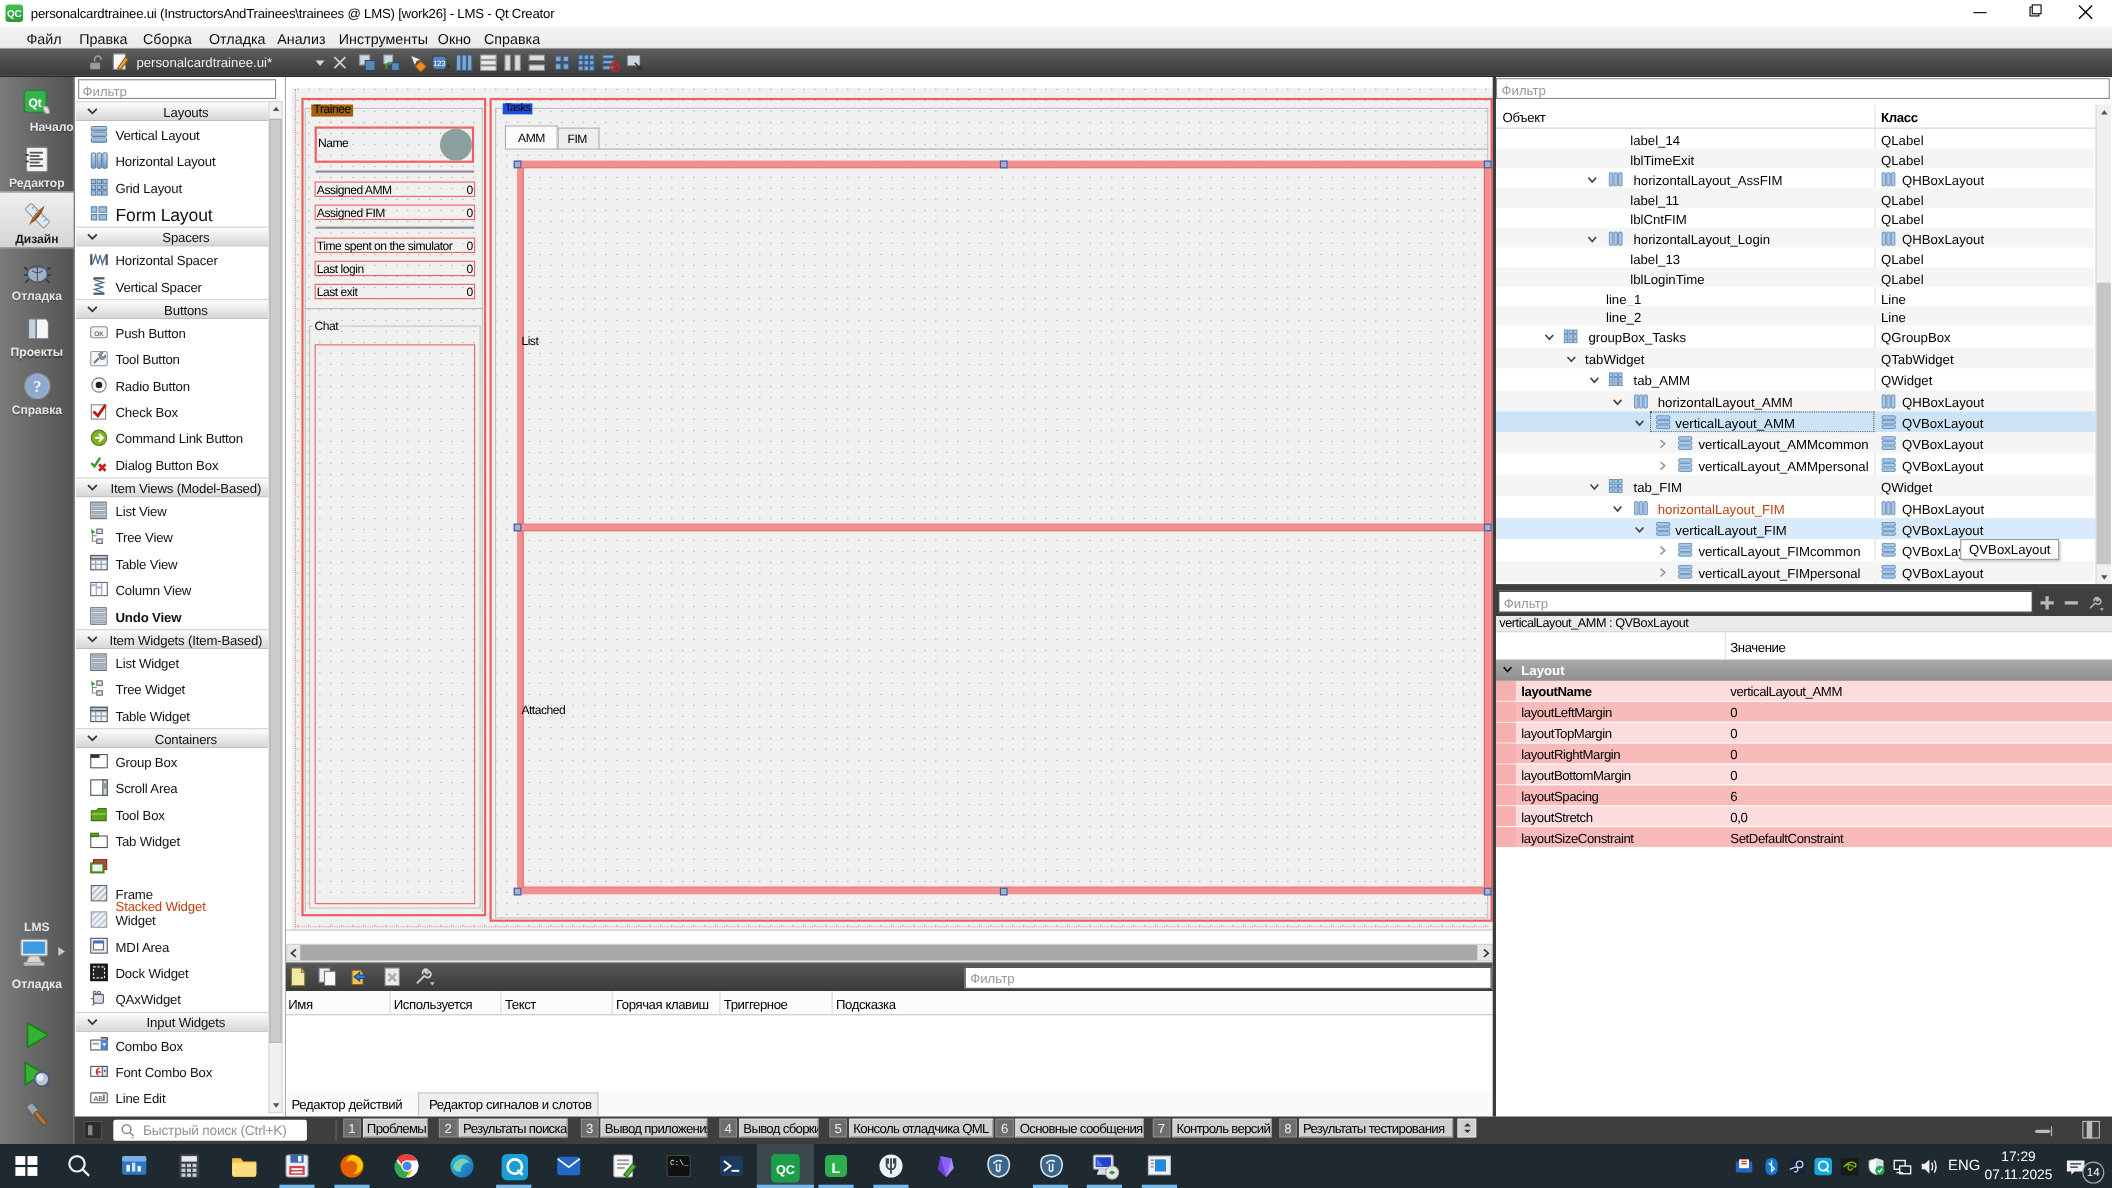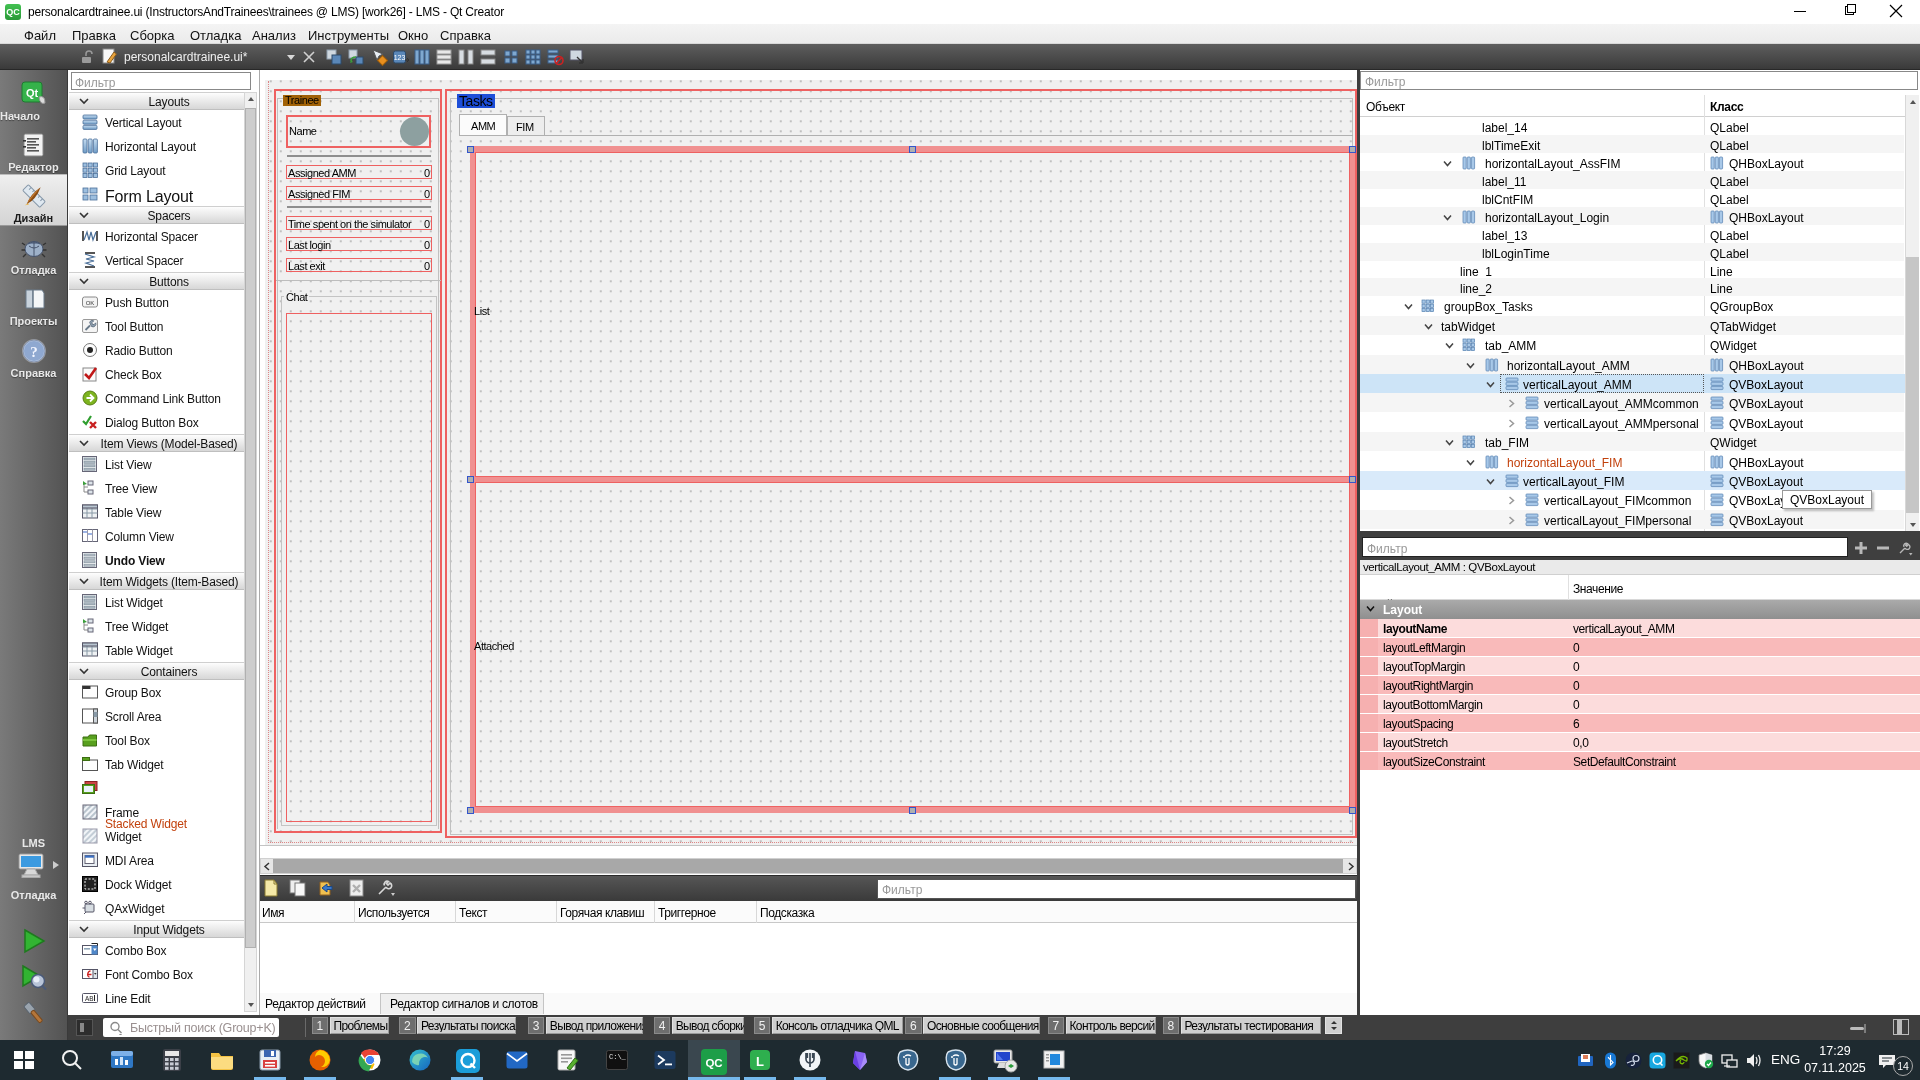--- a/index.html
+++ b/index.html
@@ -142,21 +142,21 @@
     </svg>
   </div>
 <div style="left:0px;top:70px;width:68px;height:970px;background:linear-gradient(90deg,#7a7a7a,#535353);border-right:1px solid #3a3a3a;"></div>
 <div style="left:19px;top:79px;width:30px;height:30px;">
     <svg width="30" height="30" viewBox="0 0 30 30">
       <rect x="3" y="3" width="20" height="20" rx="3" fill="#35b24a" stroke="#1e7a30"></rect>
       <text x="13" y="18" font-size="11" font-weight="bold" text-anchor="middle" fill="#fff" font-family="Liberation Sans">Qt</text>
       <path d="M20 18 q6 -2 6 6 q-5 2 -6 -6" fill="#dcdcdc" stroke="#9a9a9a"></path>
     </svg>
   </div>
-<div class="t" style="left:0;top:111px;width:67px;text-align:left;font-size:11px;font-weight:bold;color:#e8e8e8;text-shadow:0 1px 1px rgba(0,0,0,0.4);">Начало</div>
+<div class="t" style="left:0;top:111px;width:67px;text-align:right;font-size:11px;font-weight:bold;color:#e8e8e8;text-shadow:0 1px 1px rgba(0,0,0,0.4);">Начало</div>
 <div style="left:19px;top:130px;width:30px;height:30px;">
     <svg width="30" height="30" viewBox="0 0 30 30">
       <rect x="5" y="4" width="19" height="22" rx="1.5" fill="#f2f2f2" stroke="#888"></rect>
       <rect x="8" y="8" width="12" height="1.6" fill="#555"></rect>
       <rect x="8" y="11" width="9" height="1.6" fill="#555"></rect>
       <rect x="8" y="14" width="12" height="1.6" fill="#555"></rect>
       <rect x="8" y="17" width="9" height="1.6" fill="#555"></rect>
       <rect x="8" y="20" width="12" height="1.6" fill="#555"></rect>
       <rect x="4" y="10" width="3" height="1.6" fill="#333"></rect>
       <rect x="4" y="16" width="3" height="1.6" fill="#333"></rect>
@@ -624,21 +624,21 @@
 <div style="left:424px;top:239.5px;font-size:11px;color:#000;" class="t">0</div>
 <div style="left:286px;top:258px;width:146px;height:14px;border:1px solid #ee6161;"></div>
 <div style="left:288px;top:260.5px;font-size:11px;letter-spacing:-0.45px;color:#000;" class="t">Last exit</div>
 <div style="left:424px;top:260.5px;font-size:11px;color:#000;" class="t">0</div>
 <div style="left:287px;top:206px;width:144px;height:2px;background:#8f8f8f;"></div>
 <div style="left:284px;top:292px;font-size:11px;letter-spacing:-0.45px;color:#000;background:#f0f0f0;padding:0 2px;z-index:3;" class="t">Chat</div>
 <div style="left:281px;top:296px;width:156px;height:530px;border:1px solid #c4c4c4;border-top:1px solid #c4c4c4;"></div>
 <div style="left:286px;top:313px;width:146px;height:509px;border:1px solid #ee6161;"></div>
 <div style="left:445px;top:89px;width:912px;height:749px;border:2px solid #ee6161;"></div>
 <div style="left:450px;top:98px;width:903px;height:737px;border:1px solid #c0c0c0;"></div>
-<div style="left:457px;top:94px;font-size:14px;letter-spacing:-0.45px;color:#000;background:#1d4ed8;padding:0 2px;z-index:3;" class="t">Tasks</div>
+<div style="left:457px;top:94px;font-size:10px;letter-spacing:-0.45px;color:#000;background:#1d4ed8;padding:0 2px;z-index:3;" class="t">Tasks</div>
 <div style="left:459px;top:114px;width:48px;height:22px;background:#fbfbfb;border:1px solid #b0b0b0;border-bottom:none;"></div>
 <div style="left:471px;top:121px;font-size:11px;letter-spacing:-0.45px;color:#000;" class="t">AMM</div>
 <div style="left:507px;top:116px;width:38px;height:20px;background:#ededed;border:1px solid #b0b0b0;border-bottom:none;"></div>
 <div style="left:516px;top:122px;font-size:11px;letter-spacing:-0.45px;color:#000;" class="t">FIM</div>
 <div style="left:459px;top:135px;width:894px;height:1px;background:#b0b0b0;"></div>
 <div style="left:470px;top:146px;width:885px;height:6px;background:#f09090;"></div>
 <div style="left:470px;top:152px;width:6px;height:661px;background:#f09090;"></div>
 <div style="left:1349px;top:152px;width:6px;height:661px;background:#f09090;"></div>
 <div style="left:470px;top:807px;width:885px;height:6px;background:#f09090;"></div>
 <div style="left:476px;top:477px;width:873px;height:5px;background:#f09090;"></div>
@@ -1113,21 +1113,21 @@
 <div style="left:76px;top:1019px;width:17px;height:17px;background:#2d2d2d;border:1px solid #555;"></div>
 <div style="left:80px;top:1023px;width:4px;height:9px;background:#888;"></div>
 <div style="left:103px;top:1018px;width:176px;height:19px;background:#fff;border-radius:2px;"></div>
 <div style="left:109px;top:1021px;">
     <svg width="14" height="14" viewBox="0 0 14 14">
       <circle cx="6" cy="5.5" r="4" fill="none" stroke="#8a8a8a" stroke-width="1.4"></circle>
       <path d="M9 8.5 L12.5 12" stroke="#8a8a8a" stroke-width="1.4"></path>
       <path d="M10 13 l3 0 -1.5 2 z" fill="#8a8a8a"></path>
     </svg>
   </div>
-<div style="left:130px;top:1022px;font-size:12.5px;letter-spacing:-0.2px;color:#9a9090;" class="t">Быстрый поиск (Group+K)</div>
+<div style="left:130px;top:1022px;font-size:12.5px;letter-spacing:-0.2px;color:#9a9090;" class="t">Быстрый поиск (Ctrl+K)</div>
 <div style="left:305px;top:1018px;width:1px;height:19px;background:#6a6a6a;"></div>
 <div style="left:311.5px;top:1016.5px;width:16.5px;height:17.5px;background:#6e6e6e;border:1px solid #8a8a8a;"></div>
 <div style="left:316.5px;top:1019.5px;font-size:12px;color:#f0f0f0;" class="t">1</div>
 <div style="left:329.5px;top:1016.5px;width:59px;height:17.5px;background:#cfcfcf;border:1px solid #e2e2e2;border-bottom-color:#9a9a9a;border-right-color:#9a9a9a;"></div>
 <div class="t" style="left:333.5px;top:1020px;width:55px;overflow:hidden;font-size:12px;letter-spacing:-0.62px;color:#000;">Проблемы</div>
 <div style="left:399px;top:1016.5px;width:16.5px;height:17.5px;background:#6e6e6e;border:1px solid #8a8a8a;"></div>
 <div style="left:404px;top:1019.5px;font-size:12px;color:#f0f0f0;" class="t">2</div>
 <div style="left:417px;top:1016.5px;width:99px;height:17.5px;background:#cfcfcf;border:1px solid #e2e2e2;border-bottom-color:#9a9a9a;border-right-color:#9a9a9a;"></div>
 <div class="t" style="left:421px;top:1020px;width:95px;overflow:hidden;font-size:12px;letter-spacing:-0.62px;color:#000;">Результаты поиска</div>
 <div style="left:527.8px;top:1016.5px;width:16.5px;height:17.5px;background:#6e6e6e;border:1px solid #8a8a8a;"></div>

